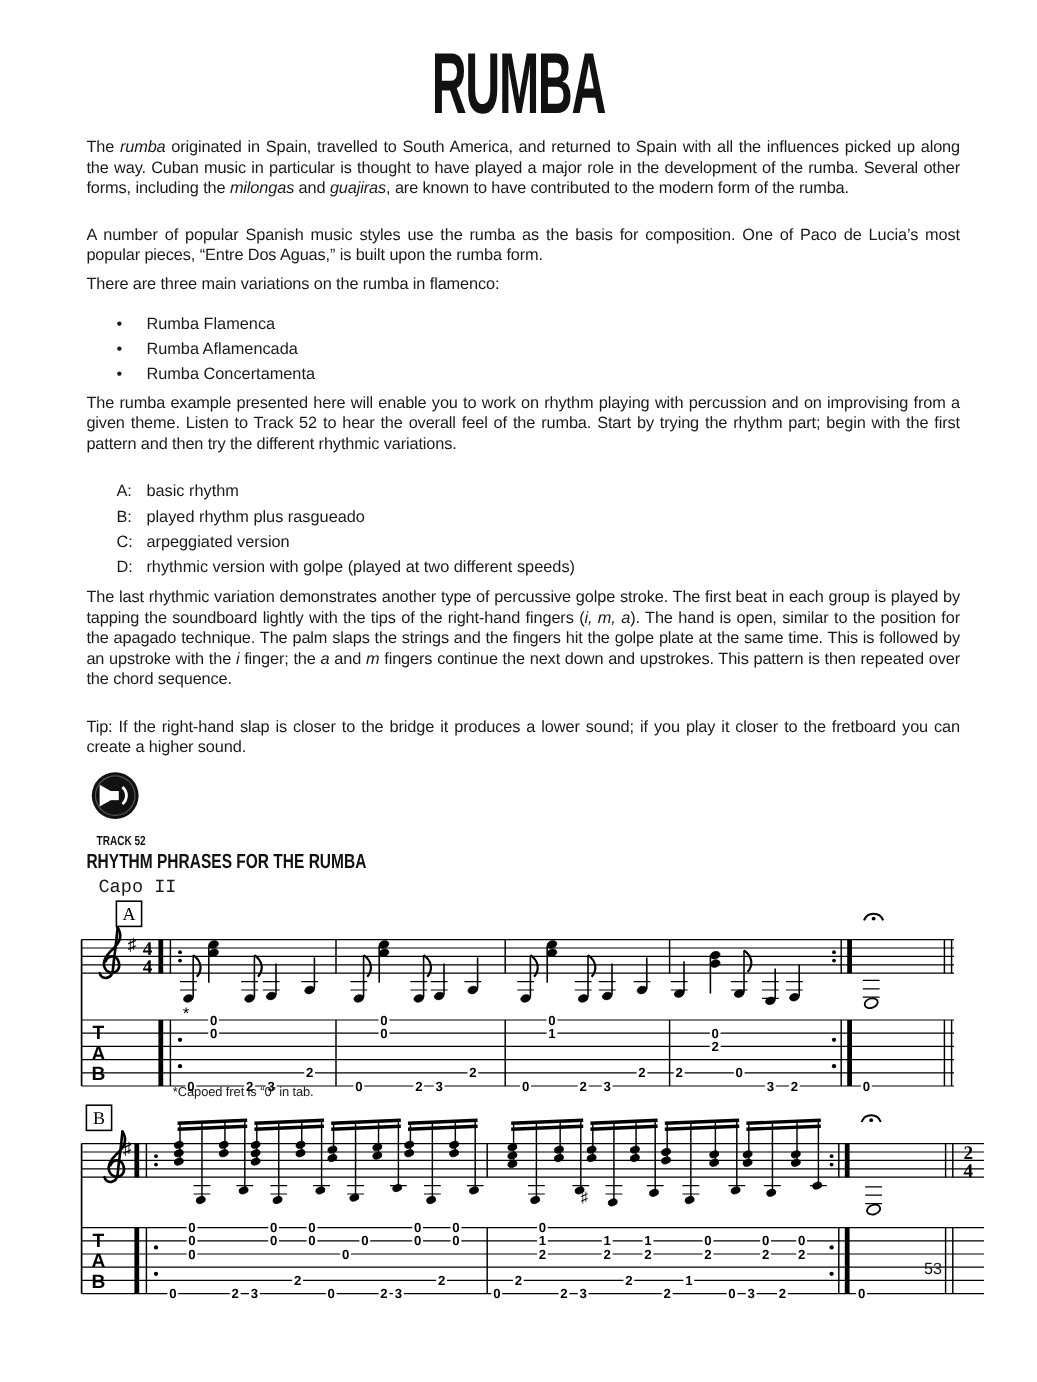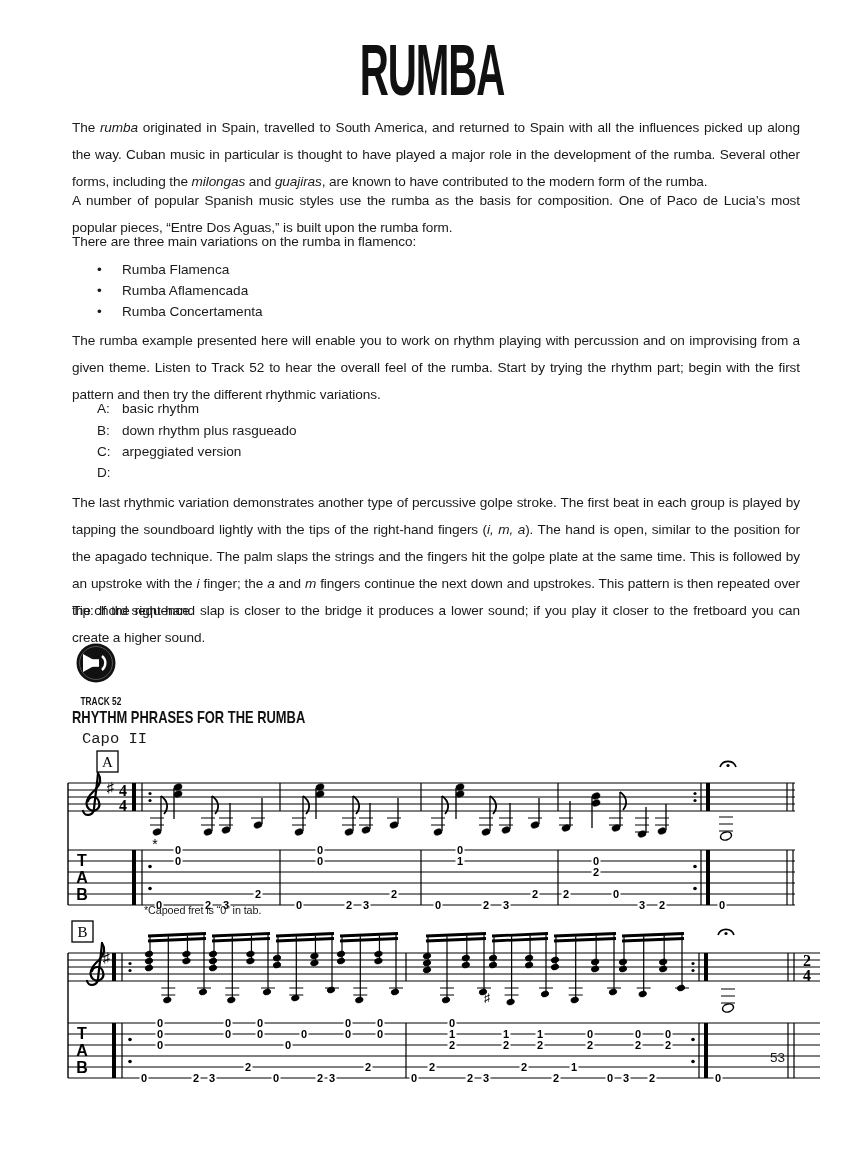--- a/index.html
+++ b/index.html
@@ -2,21 +2,21 @@
 <html><head>
 <meta charset="utf-8">
 <style>
   html,body{margin:0;padding:0}
   body{width:864px;height:1152px;position:relative;background:#fff;
        font-family:"Liberation Sans",sans-serif;color:#1a1a1a;overflow:hidden}
   .abs{position:absolute}
   .title-wrap{top:34px;left:0;width:864px;text-align:center}
   .title{display:inline-block;font-size:72px;line-height:1;font-weight:bold;
          letter-spacing:-2px;transform:scaleX(0.56);transform-origin:center;color:#111}
-  .body-text{left:72px;width:728px;font-size:13.6px;line-height:27px;
+  .body-text{left:72px;width:728px;font-size:13.6px;line-height:17px;
              text-align:justify;letter-spacing:-0.1px}
   .body-text i{font-style:italic}
   .body-text b{font-weight:normal}
   .bullet-row,.var-row{left:97px;width:700px;font-size:13.6px;line-height:21px;display:flex}
   .bullet-glyph{width:25px;flex:0 0 25px}
   .var-label{width:25px;flex:0 0 25px}
   .cond{display:inline-block;font-weight:bold;transform:scaleX(0.76);transform-origin:left center;color:#111}
   .heading{left:72px;font-size:16.5px}
   .track-label{font-size:11px;letter-spacing:0;transform-origin:center}
   .capo{left:82px;font-family:Liberation Mono, monospace;font-size:15.5px}
@@ -49,28 +49,29 @@
 </div>
 
 <div class="abs body-text" style="top:327px"><span>The rumba example presented here will enable you to work on rhythm playing with percussion and on improvising from a given theme. Listen to Track 52 to hear the overall feel of the rumba. Start by trying the rhythm part; begin with the first pattern and then try the different rhythmic variations.</span></div>
 
 <div class="abs var-row" style="top:398px">
   <span class="var-label">A:</span>
   <span>basic rhythm</span>
 </div>
 <div class="abs var-row" style="top:420px">
   <span class="var-label">B:</span>
-  <span>down rhythm plus rasgueado</span>
+  <span>played rhythm plus rasgueado</span>
 </div>
 <div class="abs var-row" style="top:441px">
   <span class="var-label">C:</span>
   <span>arpeggiated version</span>
 </div>
 <div class="abs var-row" style="top:462px">
   <span class="var-label">D:</span>
+  <span>rhythmic version with golpe (played at two different speeds)</span>
 </div>
 
 <div class="abs body-text" style="top:489px"><span>The last rhythmic variation demonstrates another type of percussive golpe stroke. The first beat in each group is played by tapping the soundboard lightly with the tips of the right-hand fingers (</span><i>i, m, a</i><span>). The hand is open, similar to the position for the apagado technique. The palm slaps the strings and the fingers hit the golpe plate at the same time. This is followed by an upstroke with the </span><i>i</i><span> finger; the </span><i>a</i><span> and </span><i>m</i><span> fingers continue the next down and upstrokes. This pattern is then repeated over the chord sequence.</span></div>
 <div class="abs body-text" style="top:597px"><b>Tip</b><span>: If the right-hand slap is closer to the bridge it produces a lower sound; if you play it closer to the fretboard you can create a higher sound.</span></div>
 
 <div class="abs" style="top:641px;left:74px">
   <svg width="44" height="44" viewBox="-22 -22 44 44">
     <circle cx="0" cy="0" r="19.5" fill="#111"></circle>
     <circle cx="0" cy="0" r="16.5" fill="#111" stroke="#555" stroke-width="1"></circle>
     <polygon points="-13,-9 -3,-3.5 -3,3.5 -13,9" fill="#fff"></polygon>

